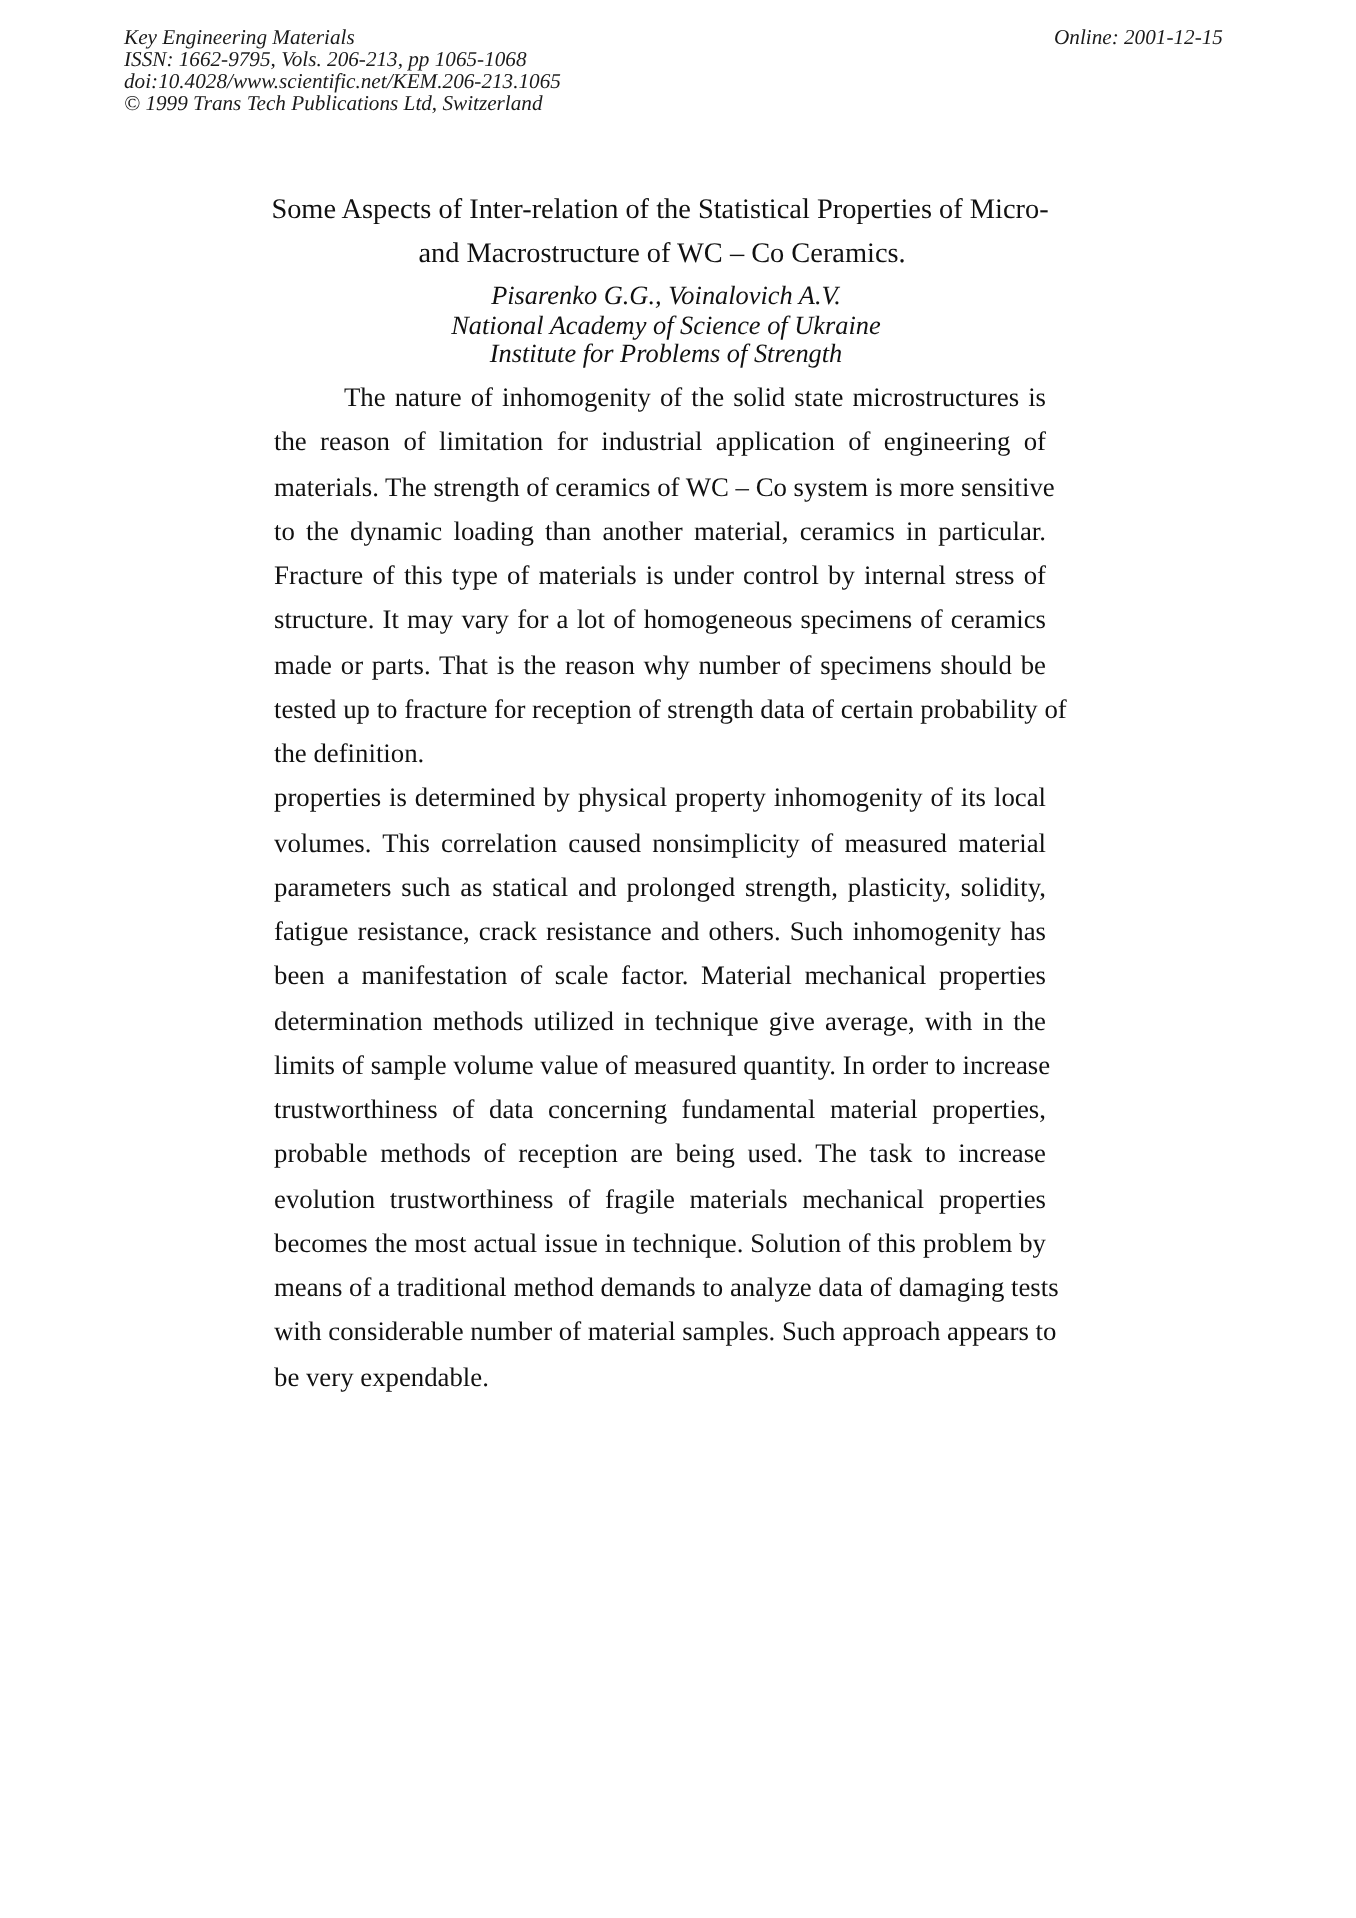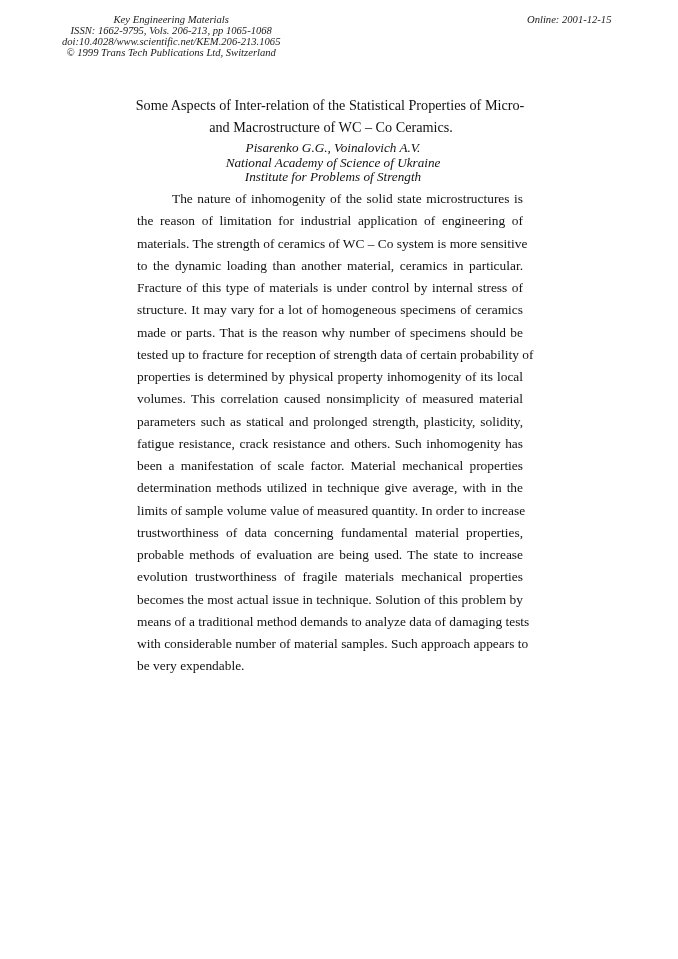--- a/index.html
+++ b/index.html
@@ -1,18 +1,18 @@
 <!DOCTYPE html>
 <html><head>
 <meta charset="utf-8">
 <style>
   html, body { margin: 0; padding: 0; background: #ffffff; }
   body { width: 678px; height: 959px; position: relative; overflow: hidden; color: #111; }
   .hdr { position: absolute; font-family: "Liberation Serif", serif; font-style: italic; font-size: 10.6px; line-height: 11px; color: #1a1a1a; }
-  .hdr-left { left: 62px; top: 14px; text-align: center; }
+  .hdr-left { left: 62px; top: 14px; }
   .hdr-right { left: 527px; top: 14px; text-align: right; }
   .hdr div { white-space: nowrap; }
   .title { position: absolute; left: 0; width: 678px; text-align: center; font-family: "Liberation Serif", serif; font-size: 14.2px; color: #111; white-space: nowrap; }
   .t1 { top: 97px; left: -9px; }
   .t2 { top: 119px; left: -8px; }
   .authors { position: absolute; top: 141px; left: -6px; width: 678px; text-align: center; font-family: "Liberation Serif", serif; font-style: italic; font-size: 13.2px; line-height: 14.5px; color: #111; }
   .body { position: absolute; left: 137px; width: 386px; top: 188px; font-family: "Liberation Serif", serif; font-size: 13.4px; line-height: 22.25px; color: #111; }
   .body p { margin: 0; text-align: justify; text-align-last: left; }
   .body p .ln { display: block; text-align: justify; text-align-last: justify; white-space: nowrap; }
   .body p .ln.last { text-align-last: left; }
@@ -41,30 +41,31 @@
 <div class="body">
   <p>
     <span class="ln indent">The nature of  inhomogenity of the solid state microstructures is</span>
     <span class="ln">the reason of limitation  for industrial application of engineering of</span>
     <span class="ln">materials. The strength of ceramics of WC – Co system is more sensitive</span>
     <span class="ln">to the dynamic loading than another material, ceramics in particular.</span>
     <span class="ln">Fracture of this type of materials is under control by internal stress of</span>
     <span class="ln">structure. It may vary for a lot of homogeneous specimens of ceramics</span>
     <span class="ln">made or parts. That is the reason why number of specimens should be</span>
     <span class="ln">tested up to fracture for reception of strength data of certain probability of</span>
+    <span class="ln last">the definition.</span>
   </p>
   <p>
     <span class="ln">properties is determined by physical property inhomogenity of its local</span>
     <span class="ln">volumes. This correlation caused nonsimplicity of measured material</span>
     <span class="ln">parameters such as statical and prolonged strength, plasticity, solidity,</span>
     <span class="ln">fatigue resistance, crack resistance and others. Such inhomogenity has</span>
     <span class="ln">been a manifestation of scale factor. Material mechanical properties</span>
     <span class="ln">determination methods utilized in technique give average, with in the</span>
     <span class="ln">limits of sample volume value of measured quantity. In order to increase</span>
     <span class="ln">trustworthiness of data concerning fundamental material properties,</span>
-    <span class="ln">probable methods of evaluation are being used. The state to increase</span>
+    <span class="ln">probable methods of reception are being used. The task to increase</span>
     <span class="ln">evolution trustworthiness of fragile materials mechanical properties</span>
     <span class="ln">becomes the most actual issue in technique. Solution of this problem by</span>
     <span class="ln">means of a traditional method demands to analyze data of damaging tests</span>
     <span class="ln">with considerable number of material samples. Such approach appears to</span>
     <span class="ln last">be very expendable.</span>
   </p>
 </div>
 
 </body></html>

